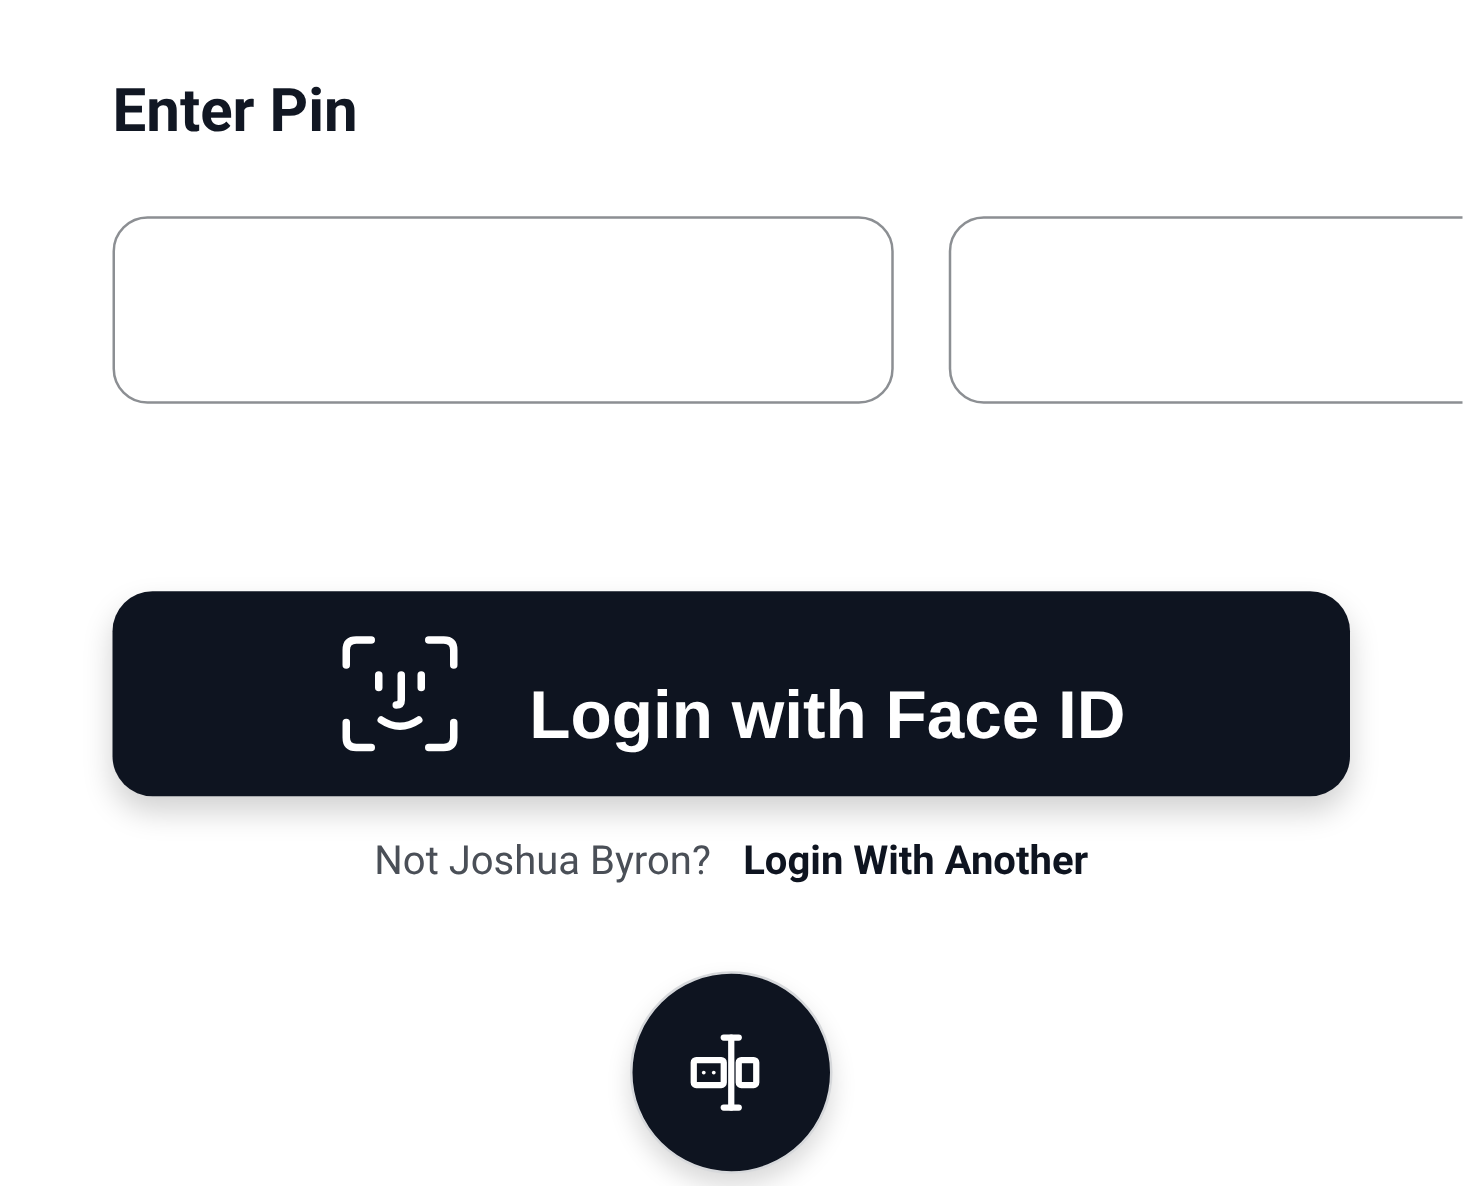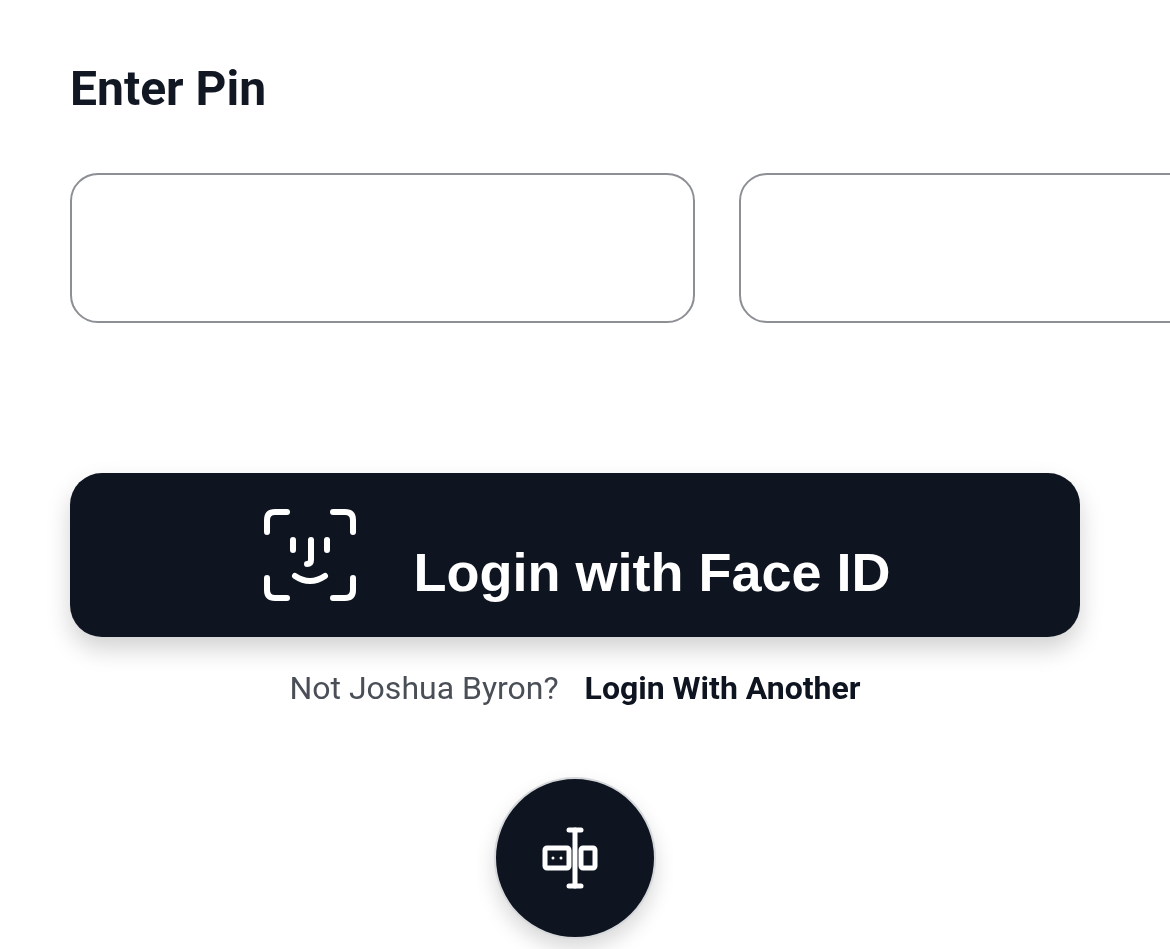--- a/index.html
+++ b/index.html
@@ -8,21 +8,21 @@
       box-sizing: border-box;
     }
     body {
       font-family: -apple-system, BlinkMacSystemFont, "Segoe UI", Roboto, Helvetica, Arial, sans-serif;
       background: #ffffff;
       width: 1170px;
       height: 949px;
       position: relative;
     }
     .container {
-      padding: 60px 90px 0 70px;
+      padding: 60px 90px 0 90px;
     }
     .title {
       font-size: 48px;
       font-weight: 700;
       color: #111723;
       margin-bottom: 56px;
     }
     .pin-row {
       display: flex;
       justify-content: space-between;

